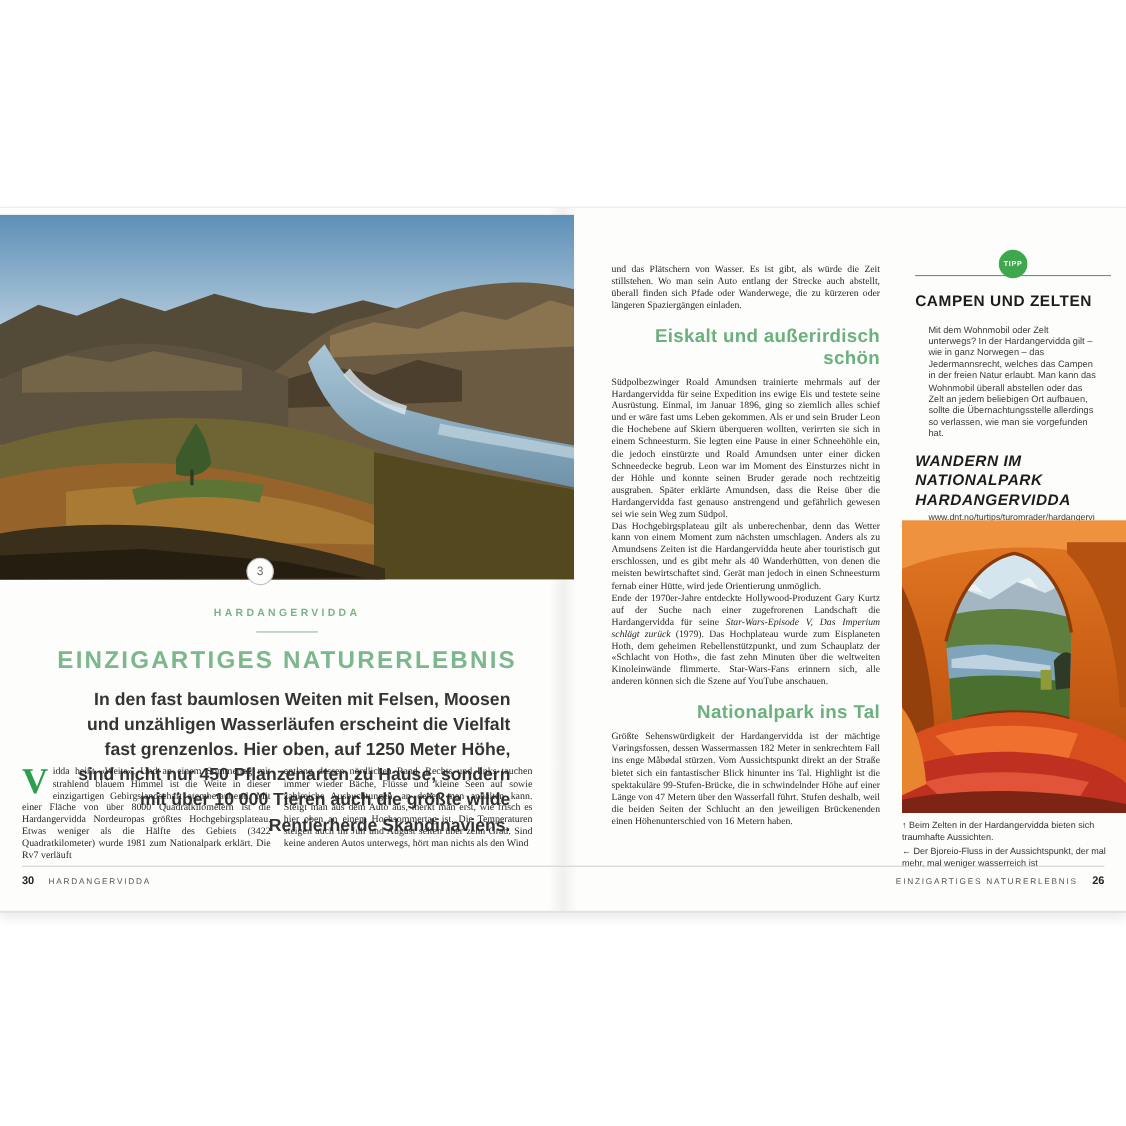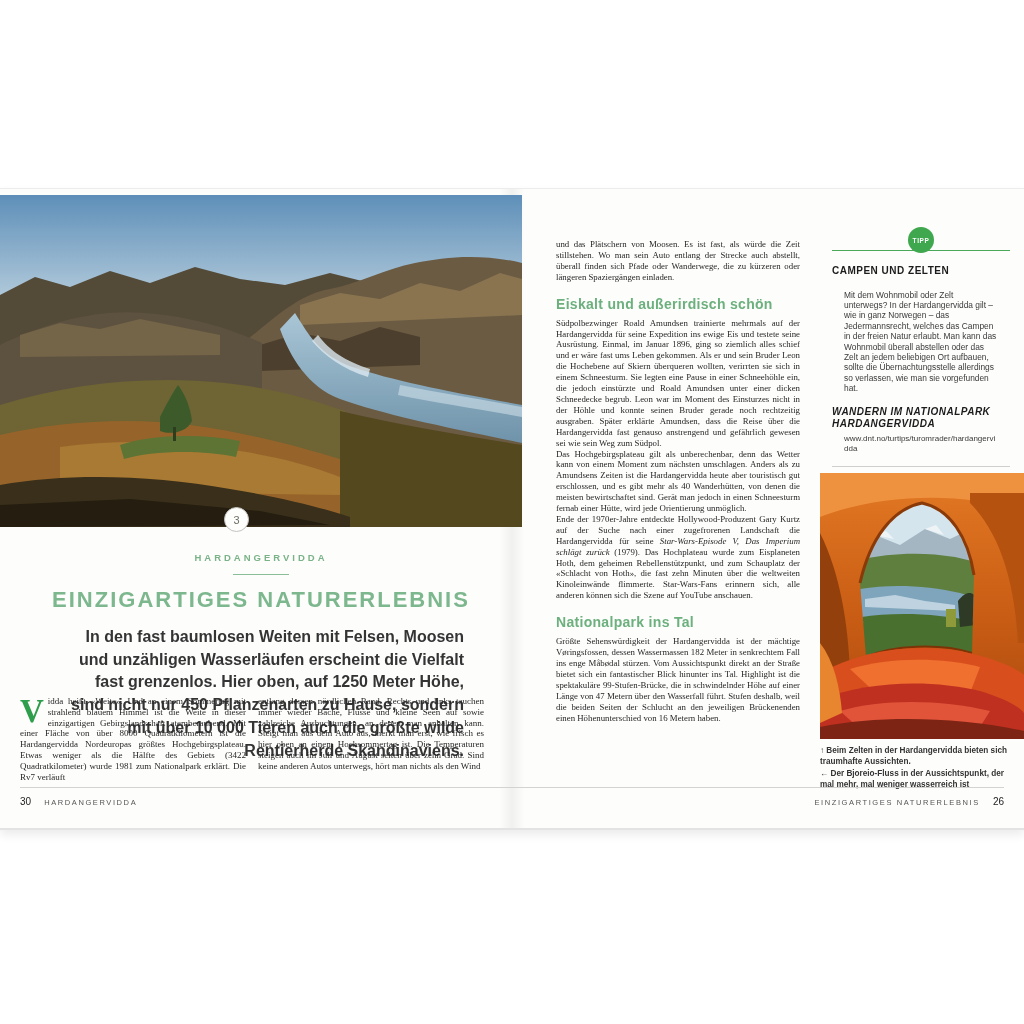--- a/index.html
+++ b/index.html
@@ -27,46 +27,46 @@
   .bodytext { font-family:"Liberation Serif",serif; font-size:9px; line-height:1.2; color:#272727;
               text-align:justify; width:226px; }
   .dropcap { float:left; font-family:"Liberation Serif",serif; font-size:33px; line-height:0.82;
              font-weight:bold; color:#2f9e4c; padding:2px 4px 0 0; }
 
   
   .footer-rule { position:absolute; left:20px; top:598px; width:984px; height:1px; background:#d3d3d1; }
   .footer { position:absolute; top:607px; display:flex; align-items:baseline; gap:13px; }
   .footer.l { left:20px; }
   .footer.r { right:20px; }
-  .pageno { font-size:10px; font-weight:normal; color:#222; }
+  .pageno { font-size:10px; font-weight:bold; color:#222; }
   .runhead { font-size:7.5px; letter-spacing:1.6px; color:#555; }
 
   
   .maincol { position:absolute; left:556px; top:50px; width:244px; }
   .maincol p { font-family:"Liberation Serif",serif; font-size:8.8px; line-height:1.24; color:#272727; text-align:justify; }
-  .maincol h2 { font-size:14px; font-weight:600; letter-spacing:0.3px; color:#6cb07e; margin:13px 0 6px; }
+  .maincol h2 { font-size:17px; font-weight:600; letter-spacing:0.3px; color:#6cb07e; margin:13px 0 6px;text-align:right; }
   .maincol .ital { font-style:italic; }
 
   
   .sidebar { position:absolute; left:832px; top:36px; width:178px; }
   .tip-row { position:relative; height:32px; margin-bottom:8px; }
   .tip-rule { position:absolute; left:0; right:0; bottom:6px; height:1px; background:#4aa85a; }
   .tip-badge { position:absolute; left:50%; transform:translateX(-50%); top:2px; width:26px; height:26px;
                border-radius:50%; background:#3fa74e; color:#fff; font-size:6.5px; font-weight:bold;
                letter-spacing:0.6px; display:flex; align-items:center; justify-content:center; }
-  .sidebar h3 { font-size:10px; font-weight:bold; letter-spacing:0.5px; color:#1c1c1c; margin:0 0 3px; line-height:1.25; }
+  .sidebar h3 { font-size:14px; font-weight:bold; letter-spacing:0.5px; color:#1c1c1c; margin:0 0 3px; line-height:1.25; }
   .sidebar h3.second { margin-top:11px;font-style:italic; }
   .sidebar p { font-size:8.4px; line-height:1.24; color:#3a3a3a; margin:12px; }
   .sidebar .url { font-size:8px; margin-top:2px; word-break:break-all; }
   .sidebar-rule { margin-top:8px; height:1px; background:#cfcfcd; }
 
   
   .tentphoto { position:absolute; left:820px; top:284px; width:204px; height:266px; overflow:hidden; }
   .tentphoto svg { display:block; width:100%; height:100%; }
-  .captions { position:absolute; left:820px; top:557px; width:194px;font-weight:bold; }
+  .captions { position:absolute; left:820px; top:557px; width:194px; }
   .captions p { font-size:8.2px; line-height:1.3; color:#333; margin:0 0 2px; }
 </style>
 </head>
 <body>
 
 <div class="stage">
   <div class="spread">
     <div class="seam"></div>
 
     <section>
@@ -115,21 +115,21 @@
         <p class="bodytext">entlang dessen nördlichen Rand. Rechts und links tauchen immer wieder Bäche, Flüsse und kleine Seen auf sowie zahlreiche Ausbuchtungen, an denen man anhalten kann. Steigt man aus dem Auto aus, merkt man erst, wie frisch es hier oben an einem Hochsommertag ist. Die Temperaturen steigen auch im Juli und August selten über zehn Grad. Sind keine anderen Autos unterwegs, hört man nichts als den Wind</p>
       </div>
       <div class="footer l">
         <span class="pageno">30</span>
         <span class="runhead">HARDANGERVIDDA</span>
       </div>
     </section>
 
     <section>
       <div class="maincol">
-        <p>und das Plätschern von Moosen. Es ist fast, als würde die Zeit stillstehen. Wo man sein Auto entlang der Strecke auch abstellt, überall finden sich Pfade oder Wanderwege, die zu kürzeren oder längeren Spaziergängen einladen.</p>
+        <p>und das Plätschern von Wasser. Es ist gibt, als würde die Zeit stillstehen. Wo man sein Auto entlang der Strecke auch abstellt, überall finden sich Pfade oder Wanderwege, die zu kürzeren oder längeren Spaziergängen einladen.</p>
         <h2>Eiskalt und außerirdisch schön</h2>
         <p>Südpolbezwinger Roald Amundsen trainierte mehrmals auf der Hardangervidda für seine Expedition ins ewige Eis und testete seine Ausrüstung. Einmal, im Januar 1896, ging so ziemlich alles schief und er wäre fast ums Leben gekommen. Als er und sein Bruder Leon die Hochebene auf Skiern überqueren wollten, verirrten sie sich in einem Schneesturm. Sie legten eine Pause in einer Schneehöhle ein, die jedoch einstürzte und Roald Amundsen unter einer dicken Schneedecke begrub. Leon war im Moment des Einsturzes nicht in der Höhle und konnte seinen Bruder gerade noch rechtzeitig ausgraben. Später erklärte Amundsen, dass die Reise über die Hardangervidda fast genauso anstrengend und gefährlich gewesen sei wie sein Weg zum Südpol.</p>
         <p>Das Hochgebirgsplateau gilt als unberechenbar, denn das Wetter kann von einem Moment zum nächsten umschlagen. Anders als zu Amundsens Zeiten ist die Hardangervidda heute aber touristisch gut erschlossen, und es gibt mehr als 40 Wanderhütten, von denen die meisten bewirtschaftet sind. Gerät man jedoch in einen Schneesturm fernab einer Hütte, wird jede Orientierung unmöglich.</p>
         <p><span>Ende der 1970er-Jahre entdeckte Hollywood-Produzent Gary Kurtz auf der Suche nach einer zugefrorenen Landschaft die Hardangervidda für seine </span><span class="ital">Star-Wars-Episode V, Das Imperium schlägt zurück</span><span> (1979). Das Hochplateau wurde zum Eisplaneten Hoth, dem geheimen Rebellenstützpunkt, und zum Schauplatz der «Schlacht von Hoth», die fast zehn Minuten über die weltweiten Kinoleinwände flimmerte. Star-Wars-Fans erinnern sich, alle anderen können sich die Szene auf YouTube anschauen.</span></p>
         <h2>Nationalpark ins Tal</h2>
         <p>Größte Sehenswürdigkeit der Hardangervidda ist der mächtige Vøringsfossen, dessen Wassermassen 182 Meter in senkrechtem Fall ins enge Måbødal stürzen. Vom Aussichtspunkt direkt an der Straße bietet sich ein fantastischer Blick hinunter ins Tal. Highlight ist die spektakuläre 99-Stufen-Brücke, die in schwindelnder Höhe auf einer Länge von 47 Metern über den Wasserfall führt. Stufen deshalb, weil die beiden Seiten der Schlucht an den jeweiligen Brückenenden einen Höhenunterschied von 16 Metern haben.</p>
       </div>
 
       <aside class="sidebar">
         <div class="tip-row">

